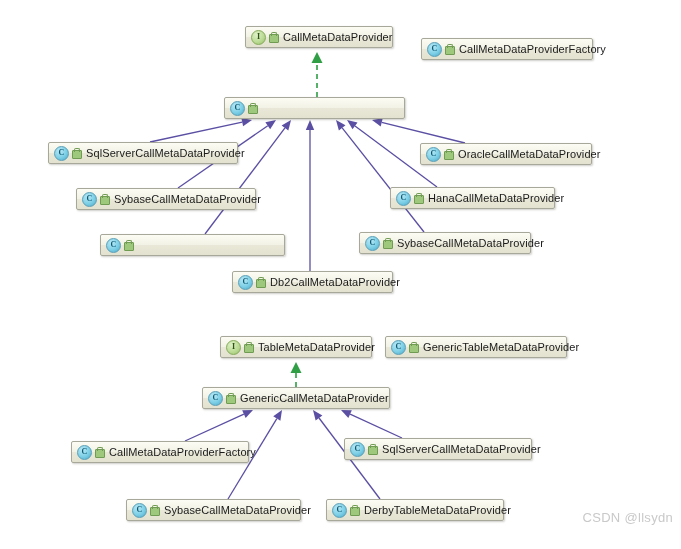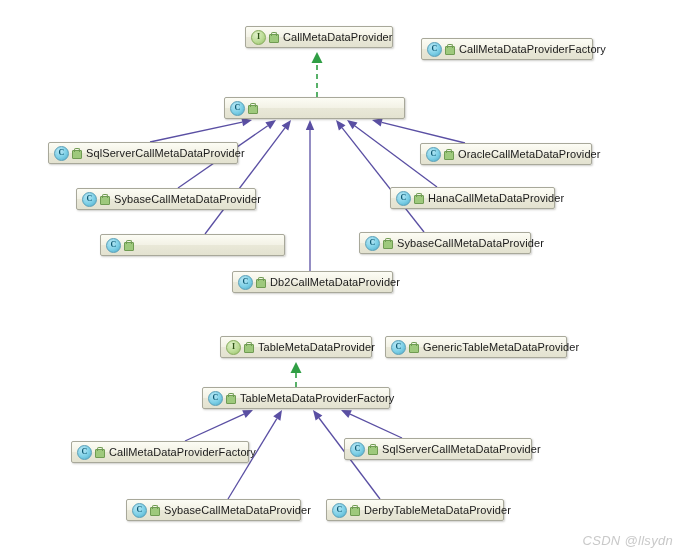--- a/index.html
+++ b/index.html
@@ -87,27 +87,26 @@
     border-radius: 2px 2px 0 0;
   }
   .node-label {
     font-size: 11px;
     color: #1a1a1a;
     letter-spacing: 0.1px;
   }
   .watermark {
     position: absolute;
     right: 8px;
-    bottom: 1px;
+    bottom: 24px;
     font-size: 13px;
     color: #c9c9c9;
     letter-spacing: 0.3px;
     font-family: "Liberation Sans", sans-serif;
     z-index: 8;
-    font-style: italic;
   }
 </style>
 </head>
 <body>
 
 <div id="canvas">
 
   <svg id="edge-layer" width="681" height="549" viewBox="0 0 681 549">
       <g>
         <line x1="317" y1="97" x2="317" y2="63" stroke="#2f9e44" stroke-width="1.6" stroke-dasharray="5,4"></line>
@@ -218,21 +217,21 @@
         <span class="node-label">TableMetaDataProvider</span>
       </div>
       <div class="node" style="left: 385px; top: 336px; width: 182px;">
         <span class="node-icon icon-class">C</span>
         <span class="node-badge"></span>
         <span class="node-label">GenericTableMetaDataProvider</span>
       </div>
       <div class="node" style="left: 202px; top: 387px; width: 188px;">
         <span class="node-icon icon-class">C</span>
         <span class="node-badge"></span>
-        <span class="node-label">TableMetaDataProviderFactory</span>
+        <span class="node-label">GenericCallMetaDataProvider</span>
       </div>
       <div class="node" style="left: 71px; top: 441px; width: 178px;">
         <span class="node-icon icon-class">C</span>
         <span class="node-badge"></span>
         <span class="node-label">CallMetaDataProviderFactory</span>
       </div>
       <div class="node" style="left: 344px; top: 438px; width: 188px;">
         <span class="node-icon icon-class">C</span>
         <span class="node-badge"></span>
         <span class="node-label">SqlServerCallMetaDataProvider</span>

